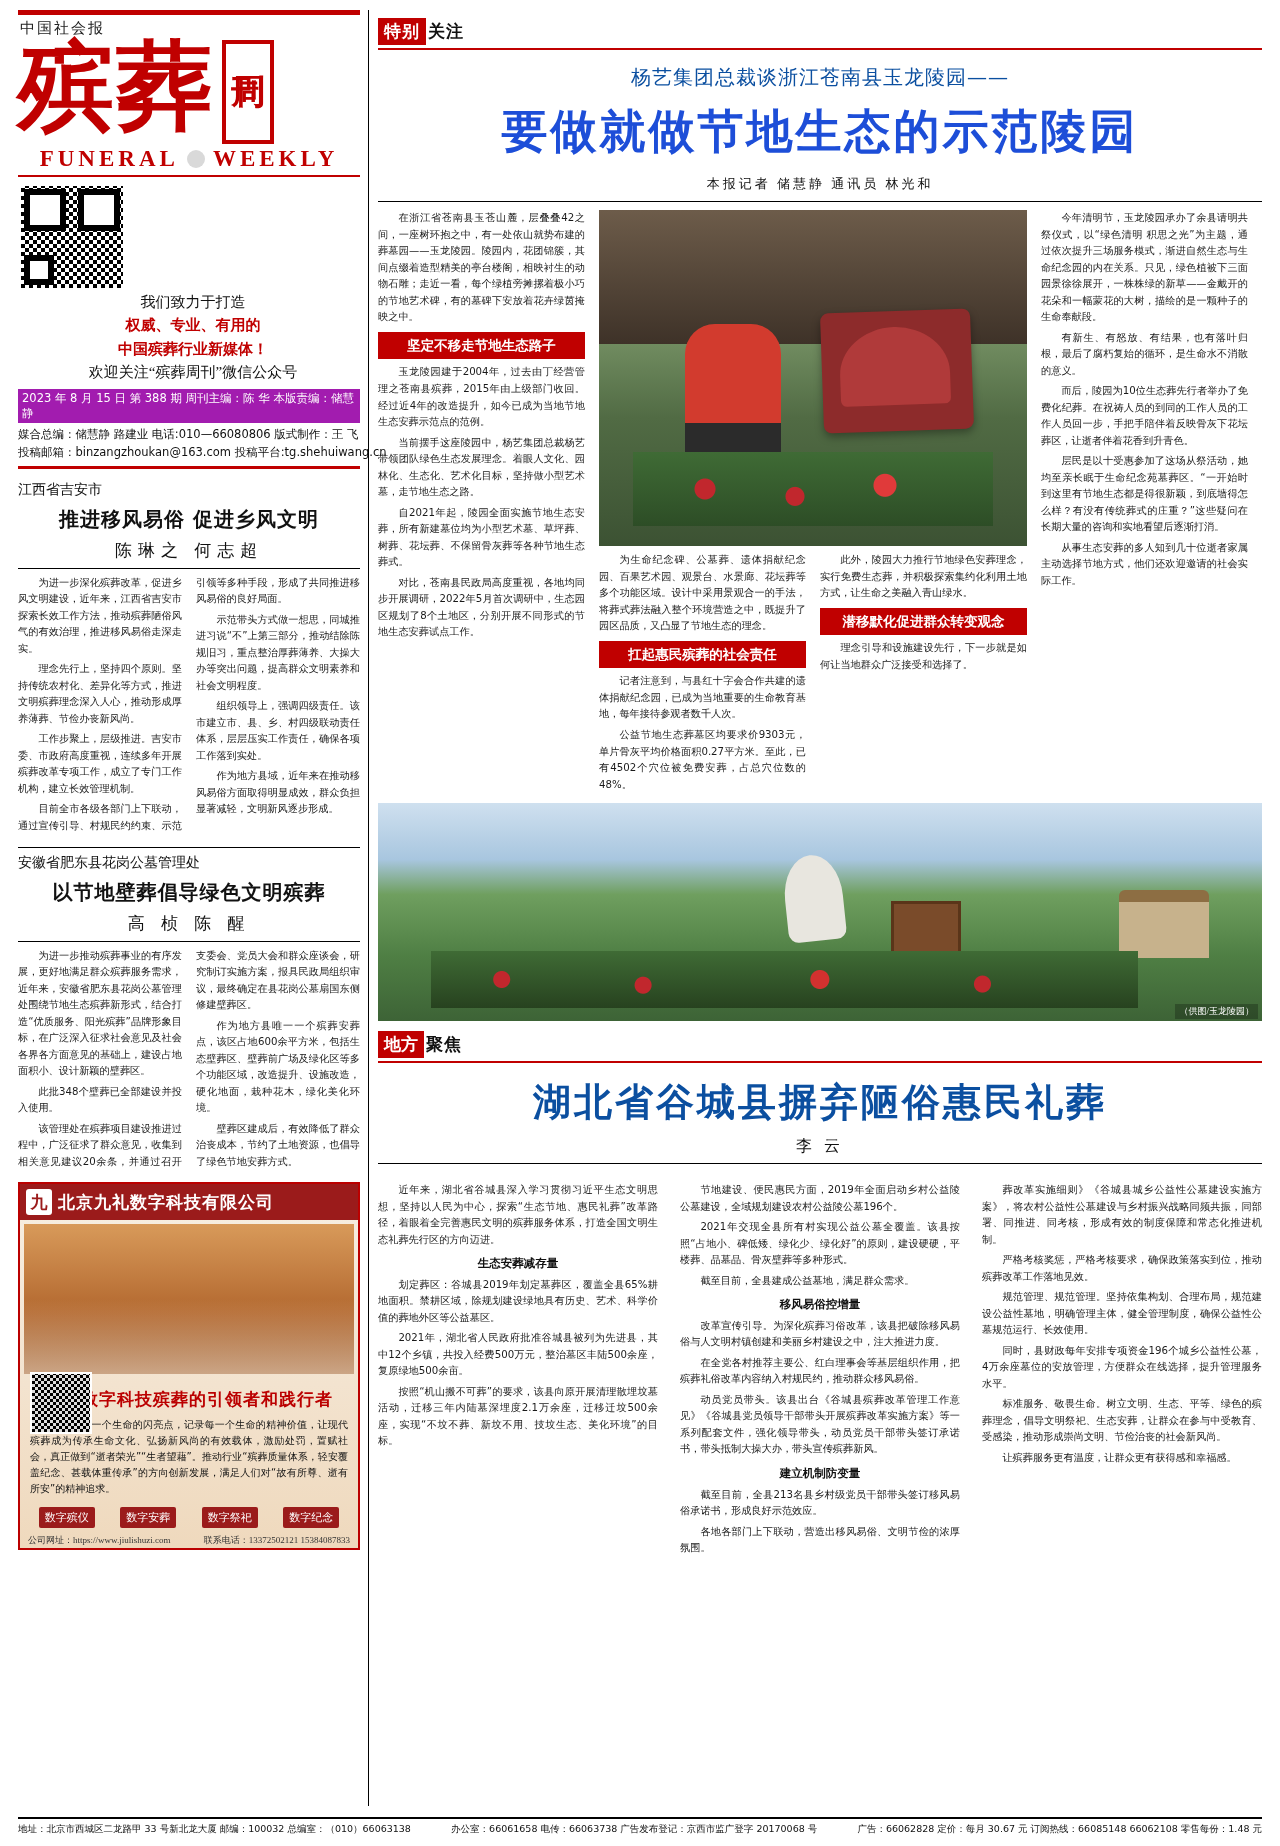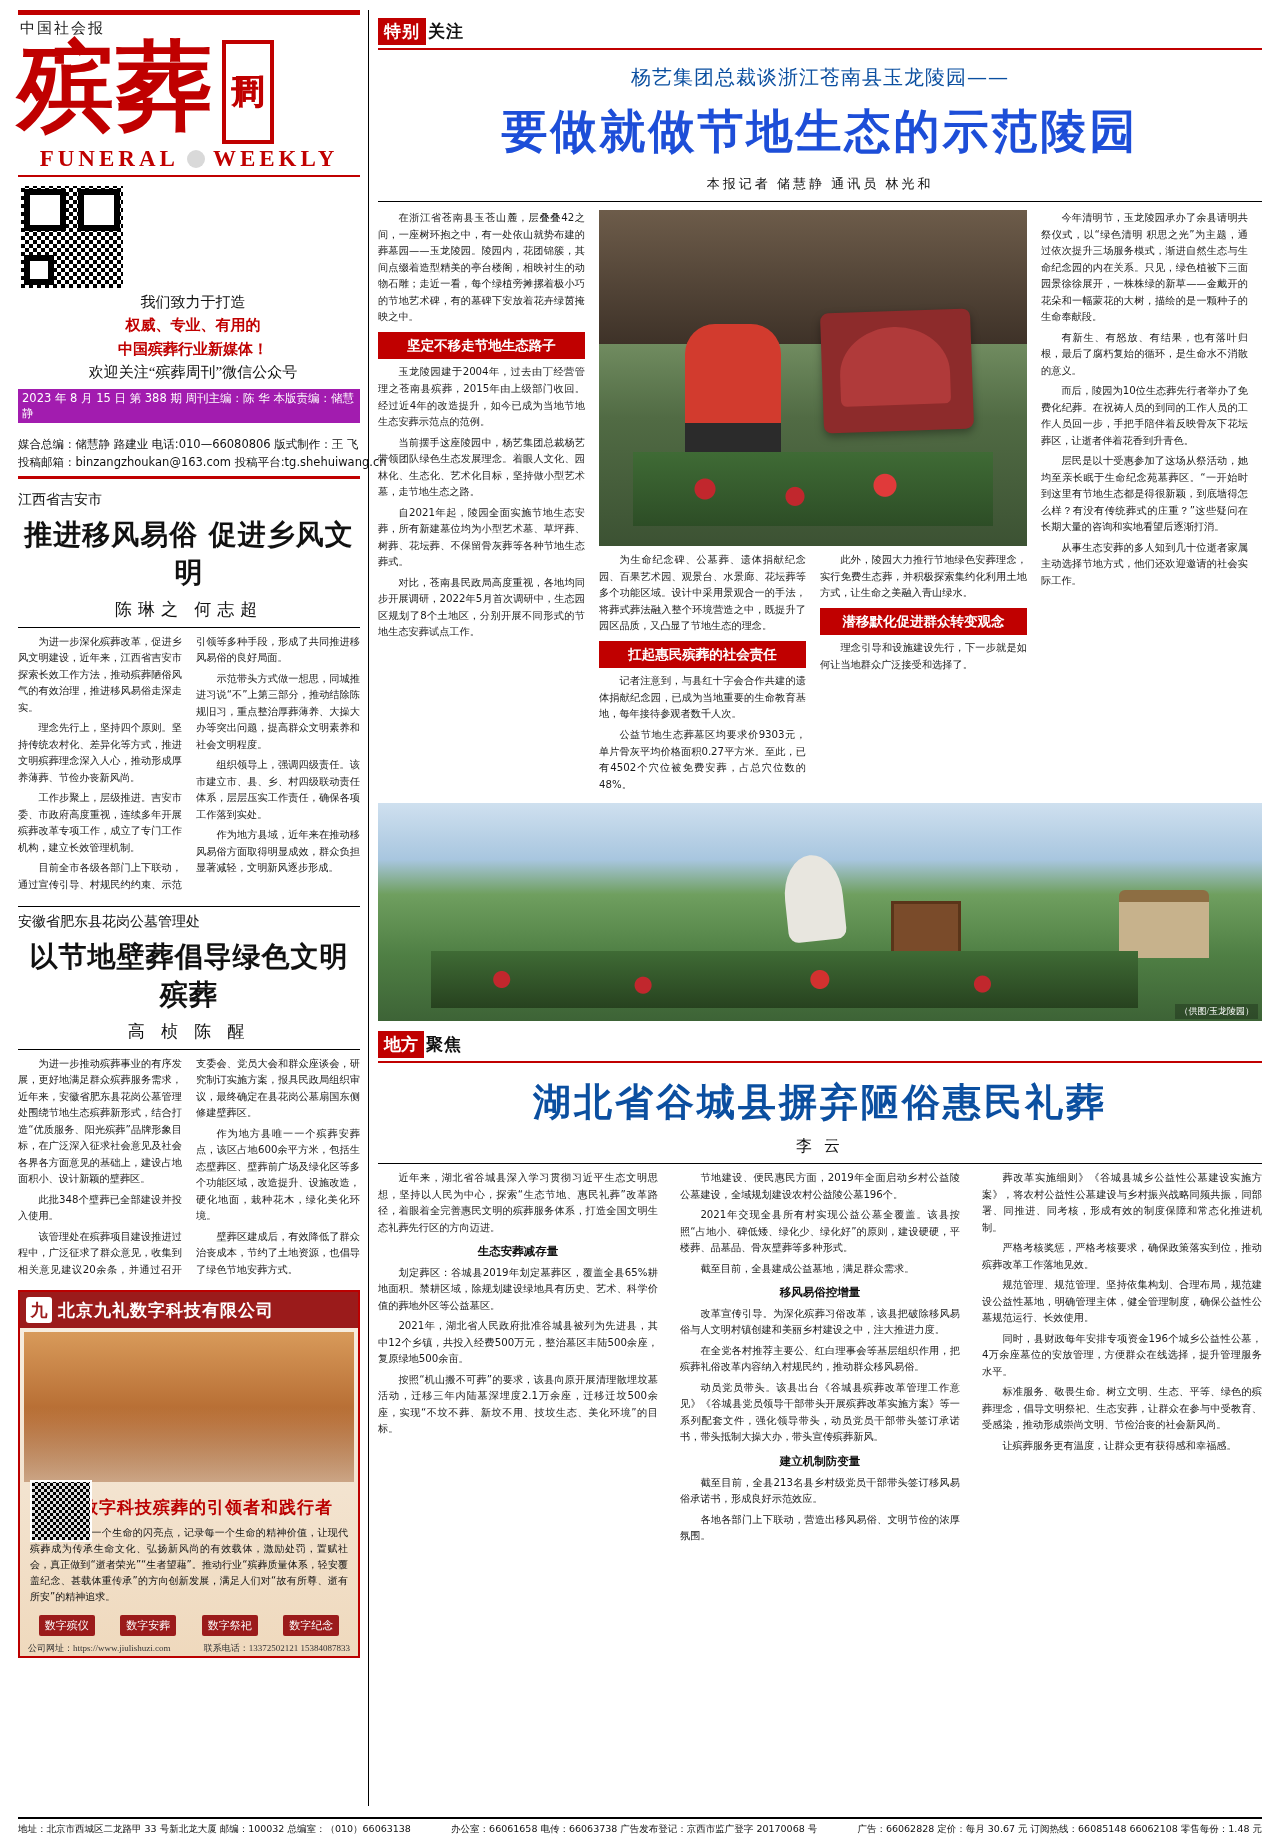--- a/index.html
+++ b/index.html
@@ -59,28 +59,28 @@
   .qr .qr3 { position:absolute; left:3px; bottom:3px; width:30px; height:30px; border:6px solid #000; background:#fff;}
   .mh-box-txt { flex:1; padding-left:8px; text-align:center; font-size:15px; line-height:1.55; }
   .mh-box-txt .l1 { color:#111; }
   .mh-box-txt .l2 { color:#c00000; font-weight:bold; }
   .mh-box-txt .l3 { color:#c00000; font-weight:bold; }
   .mh-box-txt .l4 { color:#111; }
   .mh-red-bar {
     background:#a21caf; color:#fff; font-size:11.5px; padding:2px 4px; margin-top:5px;
     font-family:"DejaVu Sans", sans-serif;
   }
-  .mh-meta { font-size:11.5px; line-height:1.6; color:#111; padding-top:12px; font-family:"DejaVu Sans", sans-serif;}
+  .mh-meta { font-size:11.5px; line-height:1.6; color:#111; padding-top:2px; font-family:"DejaVu Sans", sans-serif;}
   .mh-meta div { white-space:nowrap; }
   .mh-bottom-rule { height:3px; background:#c00000; margin-top:4px; }
 
   .art { margin-top:12px; }
   .art-kicker { font-size:14px; color:#111; }
   .art-title {
-    font-size:28px; font-weight:bold; text-align:center; letter-spacing:1px;
+    font-size:20px; font-weight:bold; text-align:center; letter-spacing:1px;
     margin:7px 0 6px 0; font-family:"DejaVu Serif", serif;
   }
   .art-byline { font-size:17px; text-align:center; margin-bottom:6px; letter-spacing:6px; }
   .hr-thin { height:1px; background:#000; margin:6px 0; }
   .cols2 { column-count:2; column-gap:14px; column-rule:0; }
   .body-txt {
     font-size:10.2px; line-height:1.62; text-align:justify; color:#1a1a1a;
     font-family:"DejaVu Sans", sans-serif;
   }
   .body-txt p { margin:0 0 4px 0; text-indent:2em; }
@@ -329,21 +329,21 @@
 
     <div class="section2">
       <div class="tag2">
         <span class="t-red">地方</span>
         <span class="t-blk">聚焦</span>
       </div>
       <div class="title2">湖北省谷城县摒弃陋俗惠民礼葬</div>
       <div class="byline2">李 云</div>
       <div class="lead-rule"></div>
 
-      <div style="display:flex; gap:22px; margin-top:6px;">
+      <div style="display:flex; gap:22px; margin-top:18px;">
         <div style="width:280px" class="body-txt">
           <p>近年来，湖北省谷城县深入学习贯彻习近平生态文明思想，坚持以人民为中心，探索“生态节地、惠民礼葬”改革路径，着眼着全完善惠民文明的殡葬服务体系，打造全国文明生态礼葬先行区的方向迈进。</p>
           <div class="subhead-line">生态安葬减存量</div>
           <p>划定葬区：谷城县2019年划定墓葬区，覆盖全县65%耕地面积。禁耕区域，除规划建设绿地具有历史、艺术、科学价值的葬地外区等公益墓区。</p>
           <p>2021年，湖北省人民政府批准谷城县被列为先进县，其中12个乡镇，共投入经费500万元，整治墓区丰陆500余座，复原绿地500余亩。</p>
           <p>按照“机山搬不可葬”的要求，该县向原开展清理散埋坟墓活动，迁移三年内陆墓深埋度2.1万余座，迁移迁坟500余座，实现“不坟不葬、新坟不用、技坟生态、美化环境”的目标。</p>
         </div>
         <div style="width:280px" class="body-txt">
           <p>节地建设、便民惠民方面，2019年全面启动乡村公益陵公墓建设，全域规划建设农村公益陵公墓196个。</p>
           <p>2021年交现全县所有村实现公益公墓全覆盖。该县按照“占地小、碑低矮、绿化少、绿化好”的原则，建设硬硬，平楼葬、品墓品、骨灰壁葬等多种形式。</p>

